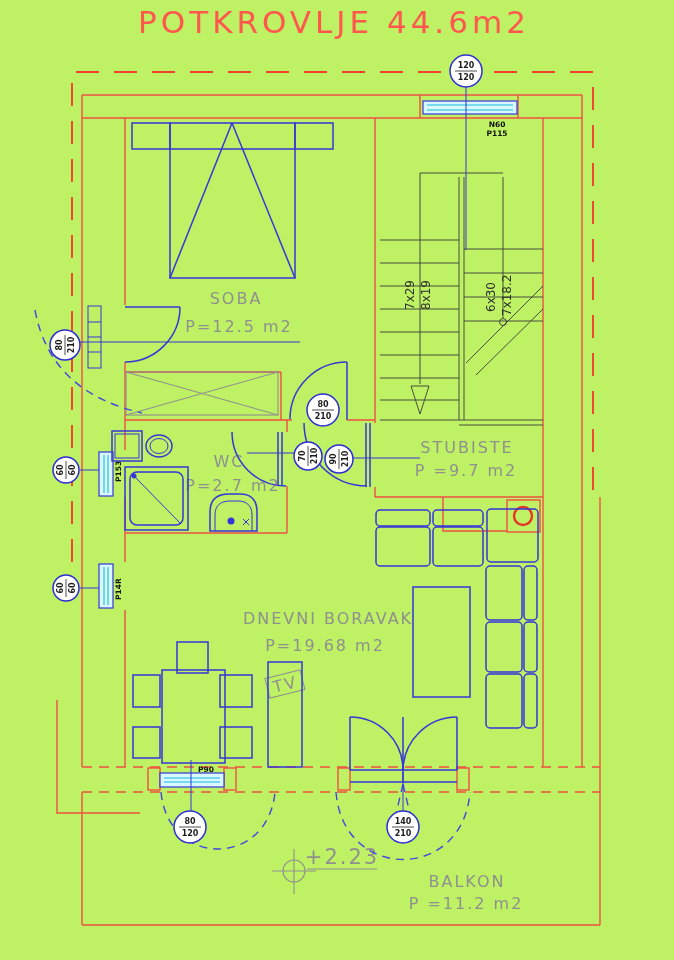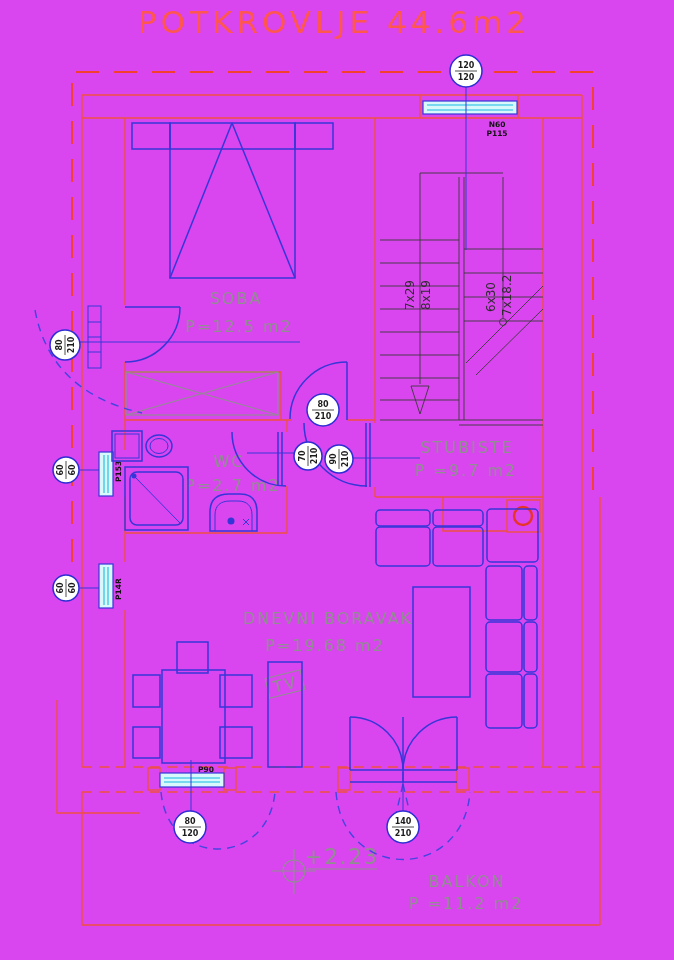--- a/index.html
+++ b/index.html
@@ -1,16 +1,16 @@
 <!DOCTYPE html>
 <html><head>
 <meta charset="utf-8">
 <style>
   html,body{margin:0;padding:0;background:#ffffff;}
-  .page{width:674px;height:960px;position:relative;background:#d946ef;font-family:"DejaVu Sans",sans-serif;}
+  .page{width:674px;height:960px;position:relative;background:#bef264;font-family:"DejaVu Sans",sans-serif;}
   svg{position:absolute;left:0;top:0;}
   
   .red{stroke:#ef5042;fill:none;stroke-width:1.4;}
   .redbold{stroke:#e83425;fill:none;stroke-width:2.4;}
   .reddash{stroke:#f3402e;fill:none;stroke-width:1.9;stroke-dasharray:23 15;}
   .reddash2{stroke:#f05040;fill:none;stroke-width:1.3;stroke-dasharray:10 7;}
   
   .blue{stroke:#3636d8;fill:none;stroke-width:1.5;}
   .bluethin{stroke:#3636d8;fill:none;stroke-width:1;}
   .bluefill{fill:#3636d8;stroke:none;}

